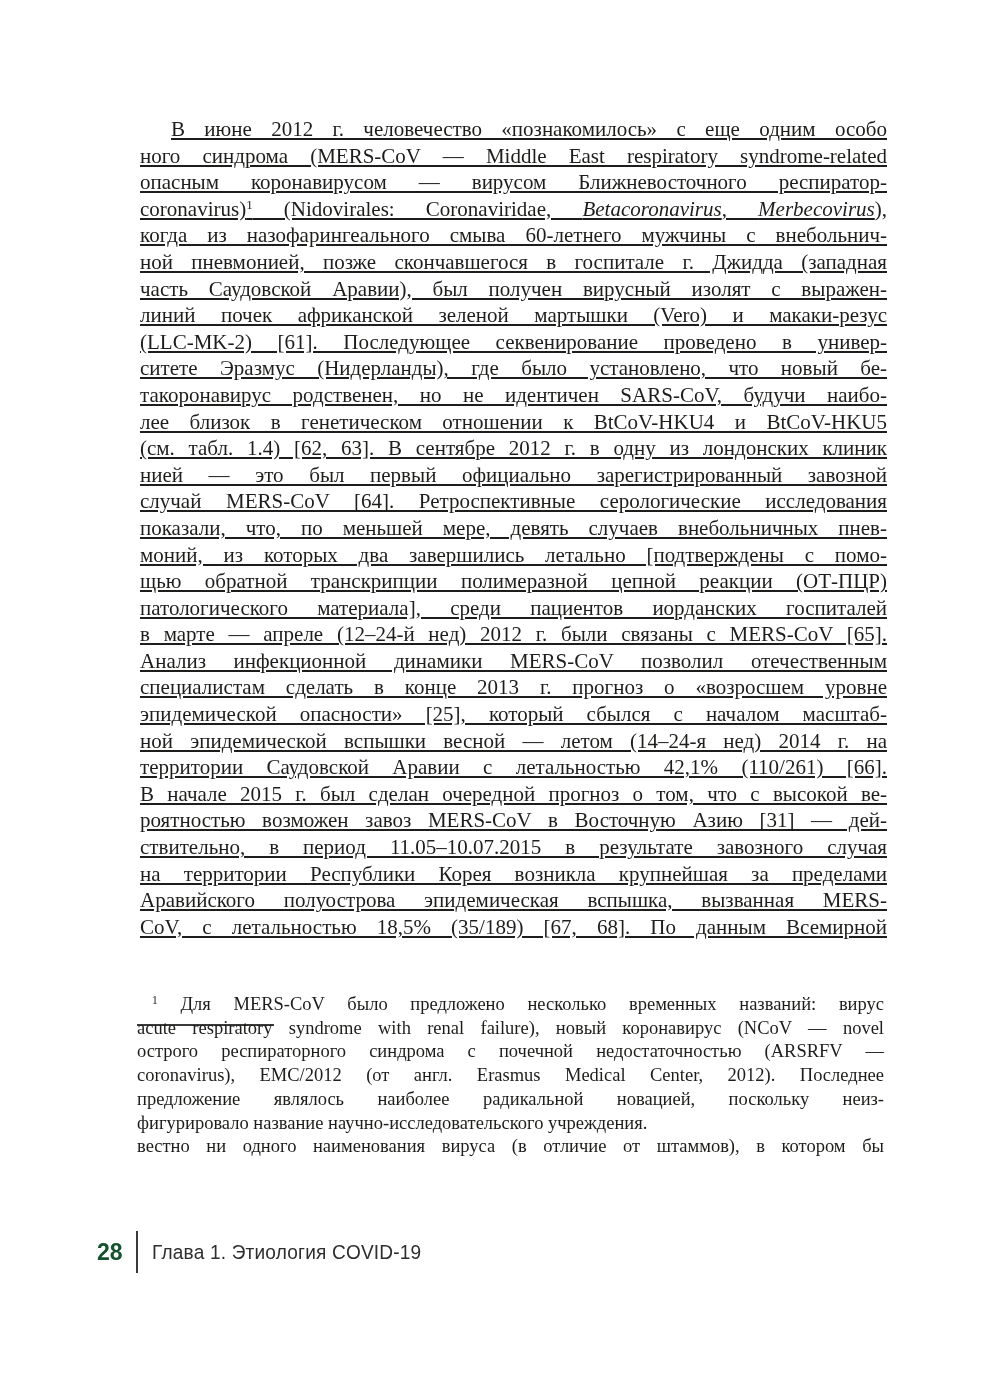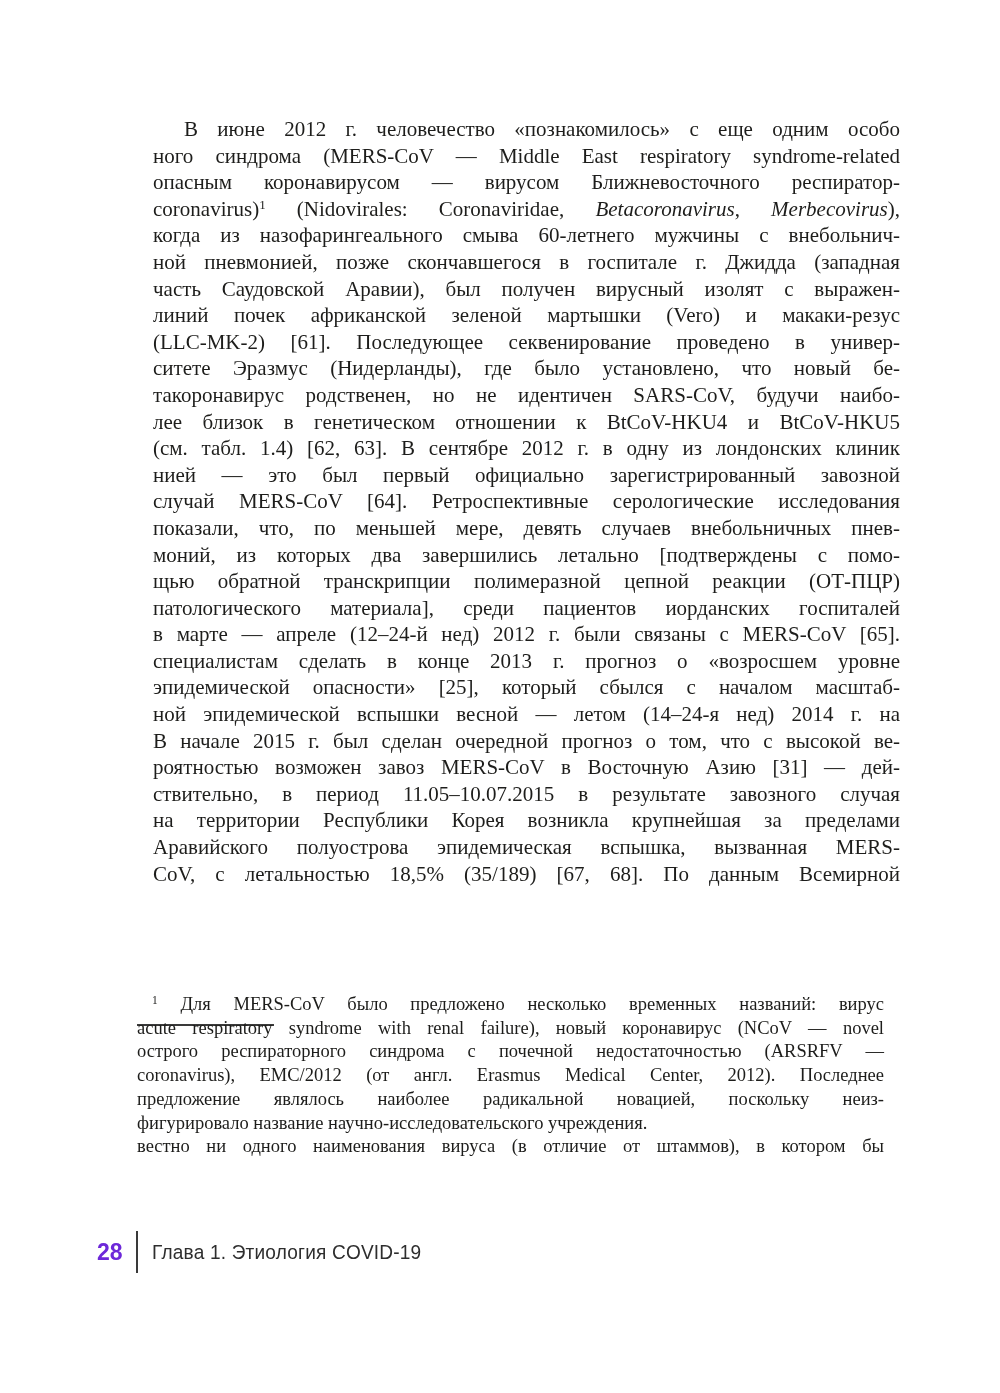--- a/index.html
+++ b/index.html
@@ -8,25 +8,26 @@
     width: 1000px;
     height: 1393px;
     background: #ffffff;
     font-family: "Liberation Serif", serif;
     color: #1d1d1b;
     overflow: hidden;
     margin: 0 auto;
   }
   .body-text {
     position: absolute;
-    left: 153px;
+    left: 140px;
     top: 116px;
     width: 747px;
     font-size: 21px;
     line-height: 26.6px;
+    text-decoration: underline;
   }
   .line {
     text-align: justify;
     text-align-last: justify;
   }
   .line.no-justify { text-align-last: left; }
   .body-text .line.indent { padding-left: 31px; }
   sup.fnref {
     font-size: 0.62em;
     line-height: 0;
@@ -56,21 +57,21 @@
     left: 97px;
     top: 1231px;
     height: 42px;
     display: flex;
     align-items: center;
     font-family: "Liberation Sans", sans-serif;
   }
   .page-num {
     font-weight: bold;
     font-size: 23px;
-    color: #6d28d9;
+    color: #14532d;
     text-align: right;
   }
   .footer-rule {
     width: 2px;
     height: 42px;
     background: #3a3a3a;
     margin: 0 14px 0 13px;
   }
   .chapter-title {
     font-size: 20.5px;
@@ -101,23 +102,25 @@
       <div class="line"><span>такоронавирус родственен, но не идентичен SARS-CoV, будучи наибо-</span></div>
       <div class="line"><span>лее близок в генетическом отношении к BtCoV-HKU4 и BtCoV-HKU5</span></div>
       <div class="line"><span>(см. табл. 1.4) [62, 63]. В сентябре 2012 г. в одну из лондонских клиник</span></div>
       <div class="line"><span>нией — это был первый официально зарегистрированный завозной</span></div>
       <div class="line"><span>случай MERS-CoV [64]. Ретроспективные серологические исследования</span></div>
       <div class="line"><span>показали, что, по меньшей мере, девять случаев внебольничных пнев-</span></div>
       <div class="line"><span>моний, из которых два завершились летально [подтверждены с помо-</span></div>
       <div class="line"><span>щью обратной транскрипции полимеразной цепной реакции (ОТ-ПЦР)</span></div>
       <div class="line"><span>патологического материала], среди пациентов иорданских госпиталей</span></div>
       <div class="line"><span>в марте — апреле (12–24-й нед) 2012 г. были связаны с MERS-CoV [65].</span></div>
+      <div class="line"><span>Анализ инфекционной динамики MERS-CoV позволил отечественным</span></div>
       <div class="line"><span>специалистам сделать в конце 2013 г. прогноз о «возросшем уровне</span></div>
       <div class="line"><span>эпидемической опасности» [25], который сбылся с началом масштаб-</span></div>
       <div class="line"><span>ной эпидемической вспышки весной — летом (14–24-я нед) 2014 г. на</span></div>
+      <div class="line"><span>территории Саудовской Аравии с летальностью 42,1% (110/261) [66].</span></div>
       <div class="line"><span>В начале 2015 г. был сделан очередной прогноз о том, что с высокой ве-</span></div>
       <div class="line"><span>роятностью возможен завоз MERS-CoV в Восточную Азию [31] — дей-</span></div>
       <div class="line"><span>ствительно, в период 11.05–10.07.2015 в результате завозного случая</span></div>
       <div class="line"><span>на территории Республики Корея возникла крупнейшая за пределами</span></div>
       <div class="line"><span>Аравийского полуострова эпидемическая вспышка, вызванная MERS-</span></div>
       <div class="line"><span>CoV, с летальностью 18,5% (35/189) [67, 68]. По данным Всемирной</span></div>
     </div>
 
   <div class="footnote-divider"></div>
 

